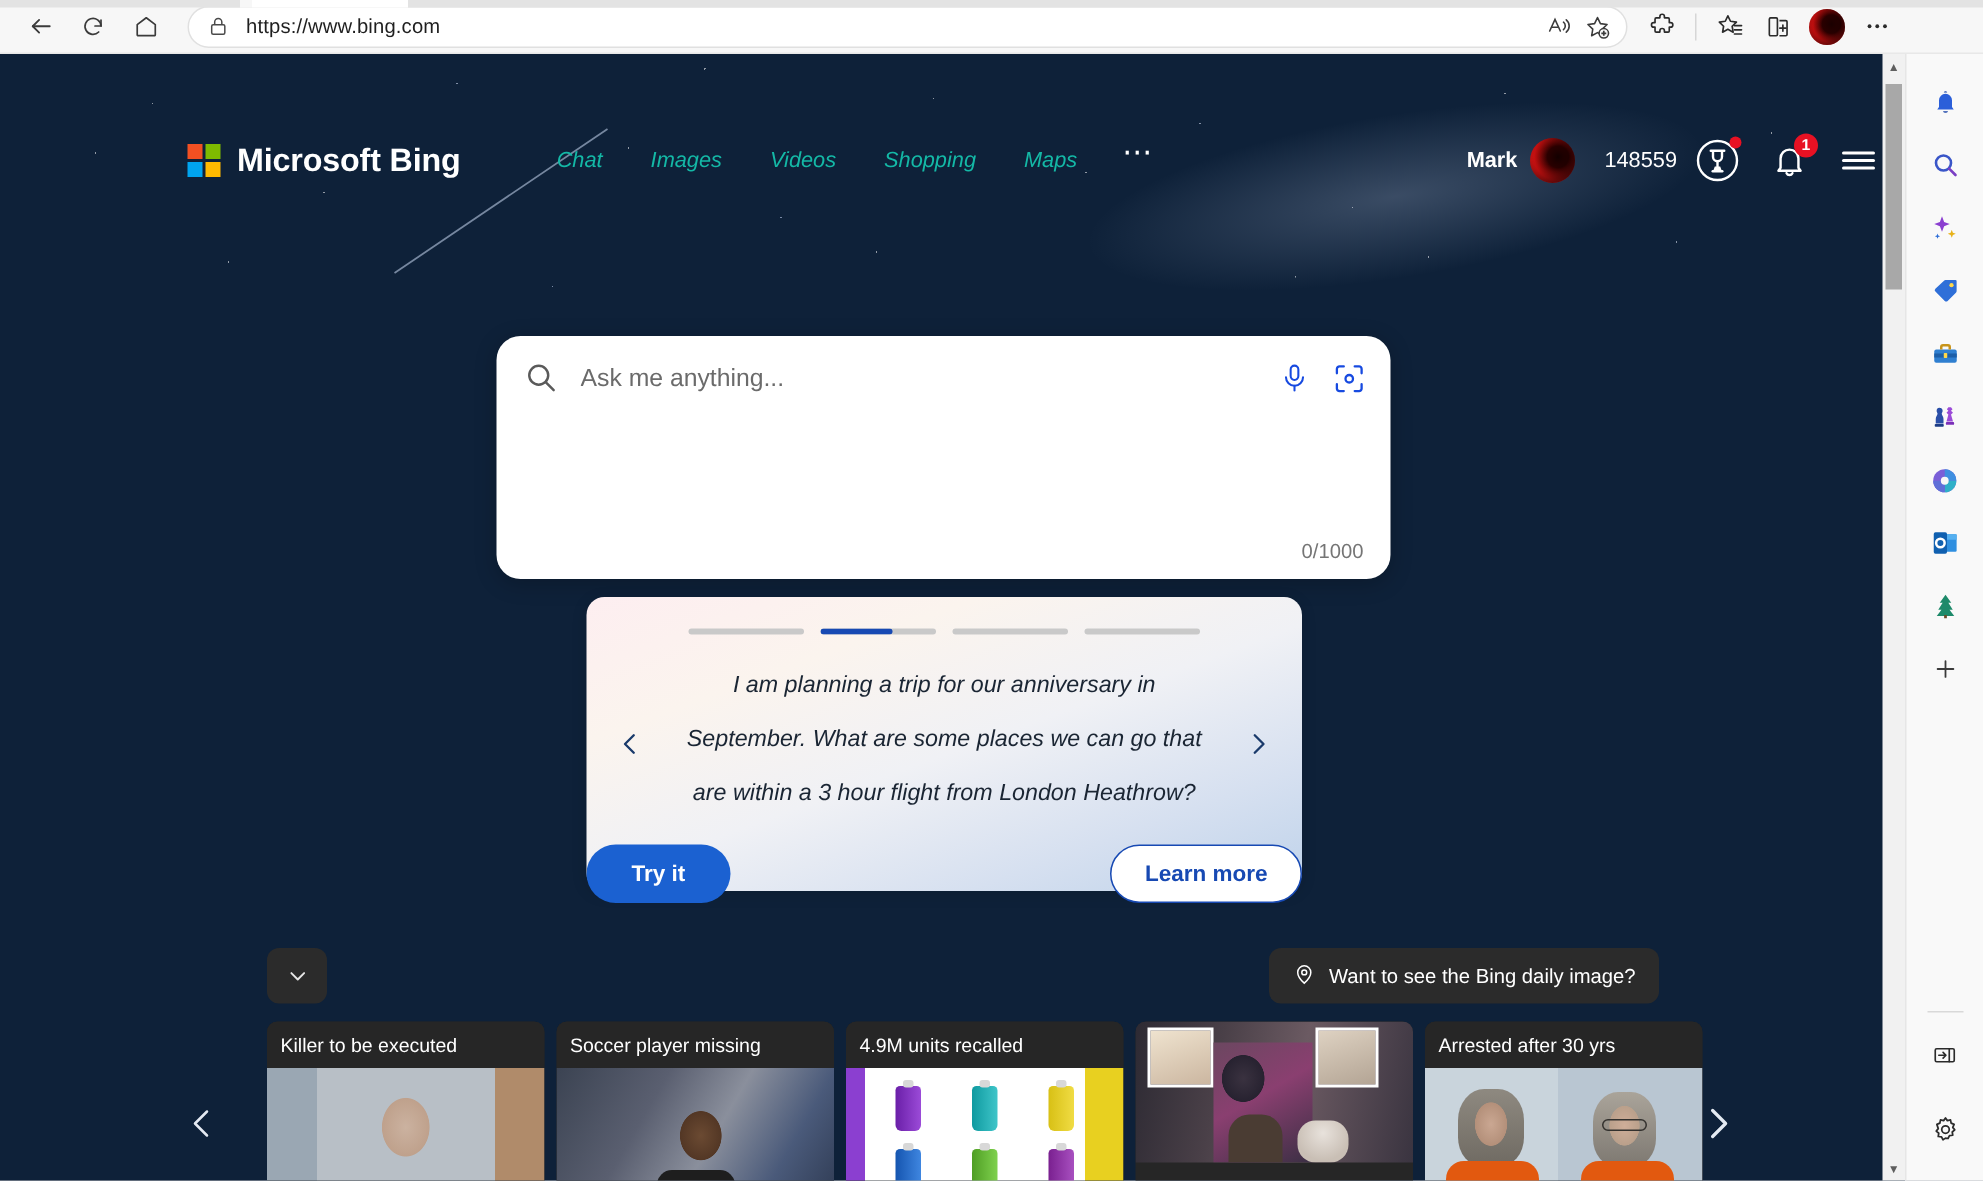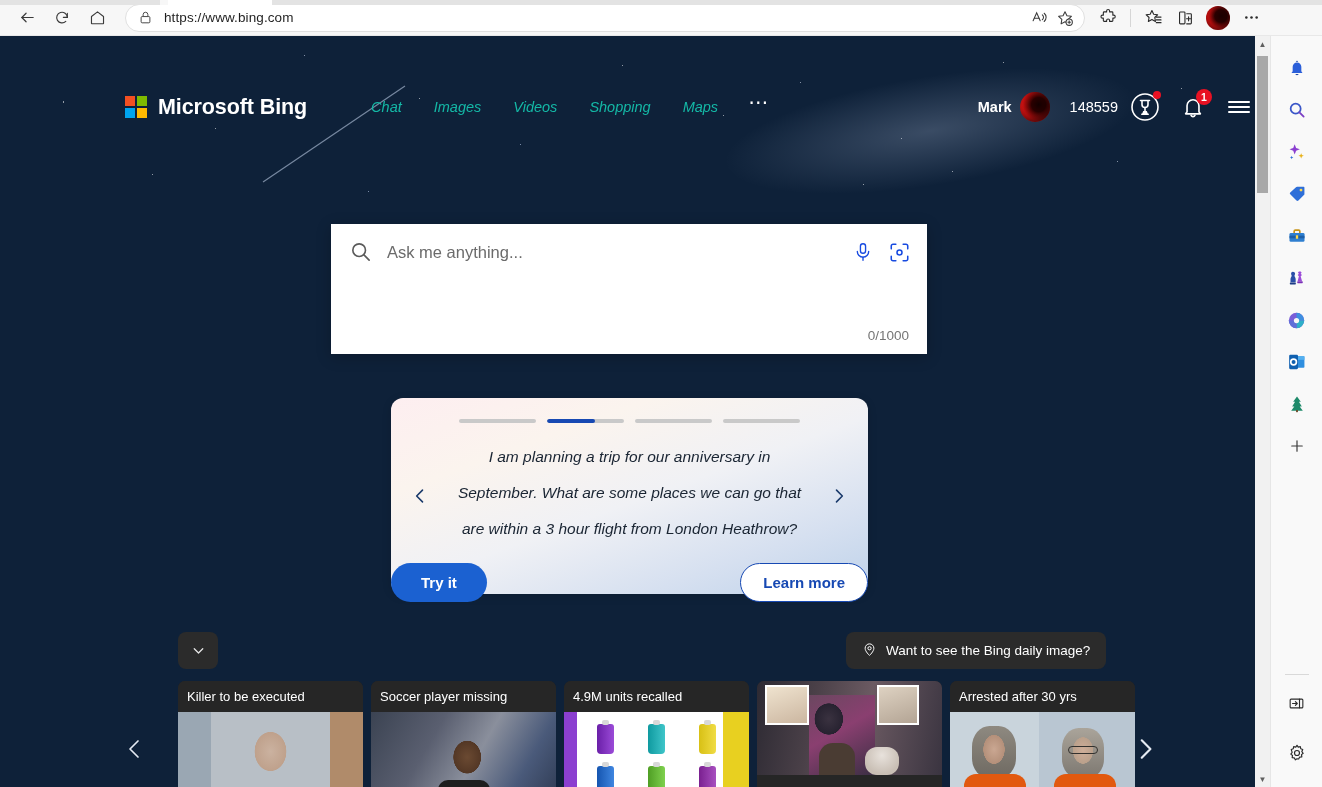--- a/index.html
+++ b/index.html
@@ -187,22 +187,22 @@
   #notif-count {
     position: absolute; top: -3px; right: -4px; min-width: 16px; height: 16px;
     border-radius: 8px; background: #e81123; color: #fff;
     font-size: 10.5px; font-weight: 700; line-height: 16px; text-align: center; padding: 0 3px;
   }
   #hamburger { width: 30px; height: 30px; margin-left: 16px; cursor: pointer; display:flex; align-items:center; justify-content:center; flex: 0 0 auto; }
   #hamburger span { display:block; width: 22px; height: 2px; background: #fff; margin: 3px 0; border-radius: 1px; }
 
   
   #searchbox {
-    position: absolute; top: 188px; left: 331px; width: 596px; height: 130px;
-    background: #ffffff; border-radius: 0;
+    position: absolute; top: 188px; left: 331px; width: 596px; height: 162px;
+    background: #ffffff; border-radius: 16px;
     box-shadow: 0 3px 14px rgba(0,0,0,.22);
     z-index: 4;
   }
   #search-row { display: flex; align-items: center; height: 56px; padding: 0 14px 0 18px; }
   #search-magnifier { width: 24px; height: 24px; flex: 0 0 auto; color: #5a5a5a; }
   #search-input {
     flex: 1 1 auto; border: none; outline: none; background: transparent;
     font-family: "Liberation Sans", sans-serif; font-size: 16.5px; color: #222;
     margin-left: 14px;
   }

